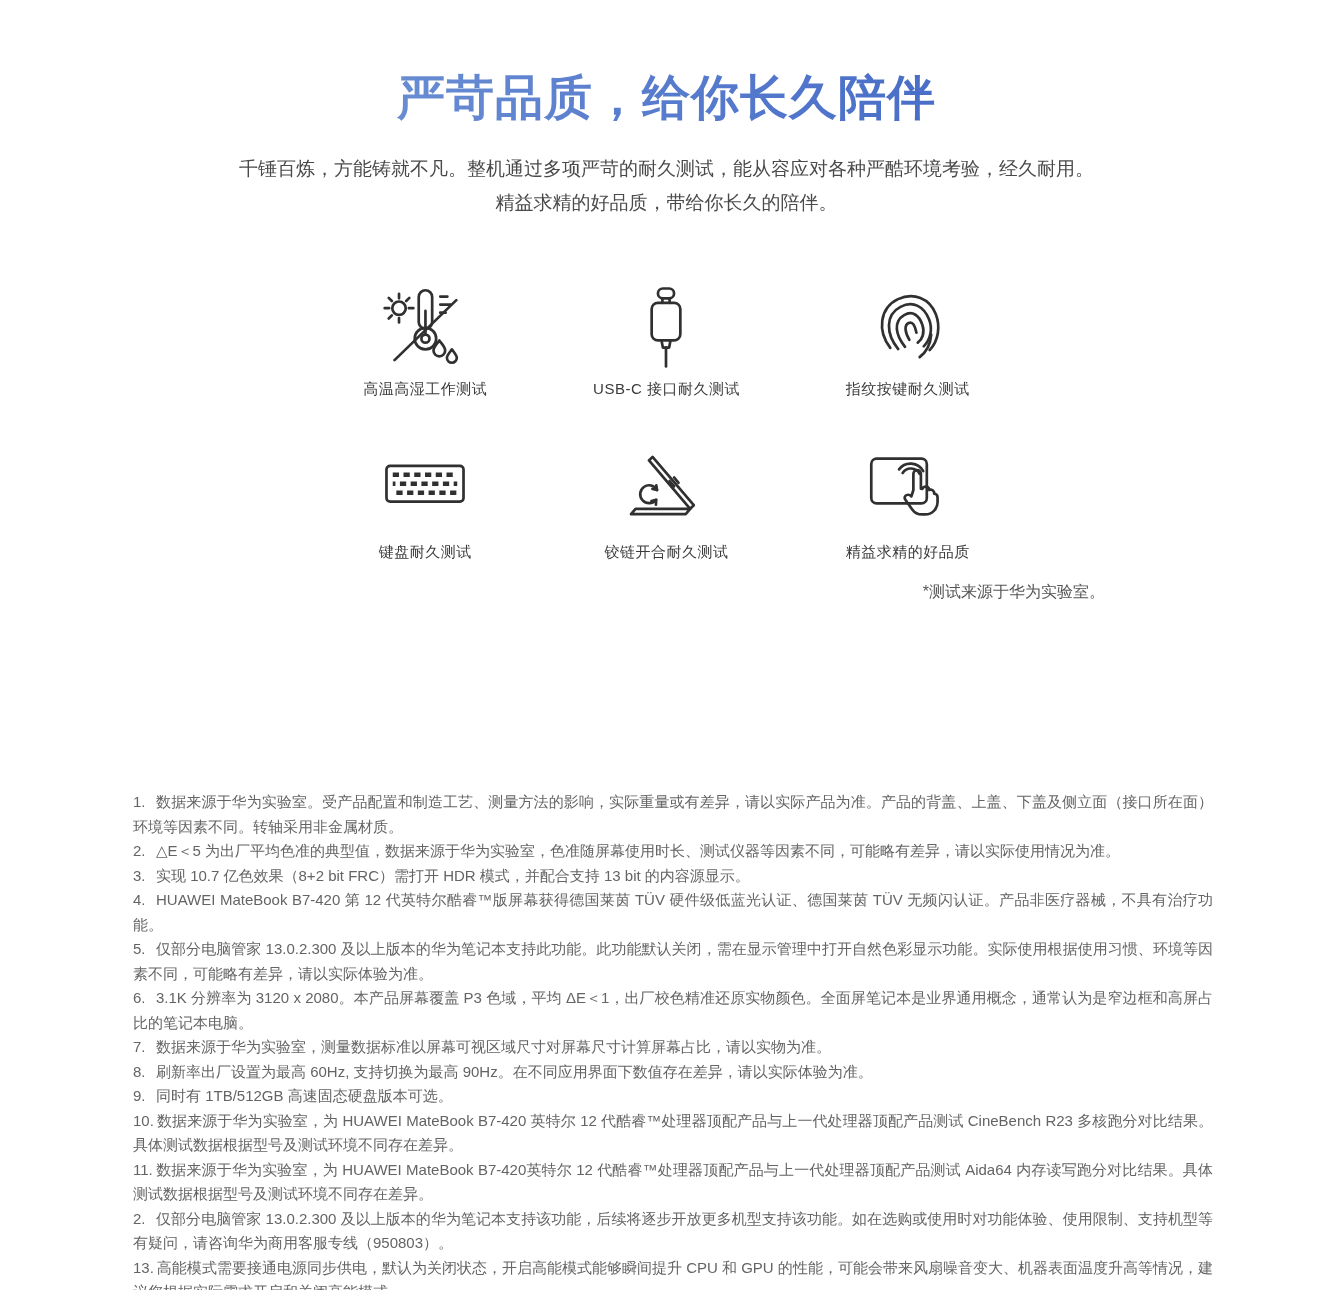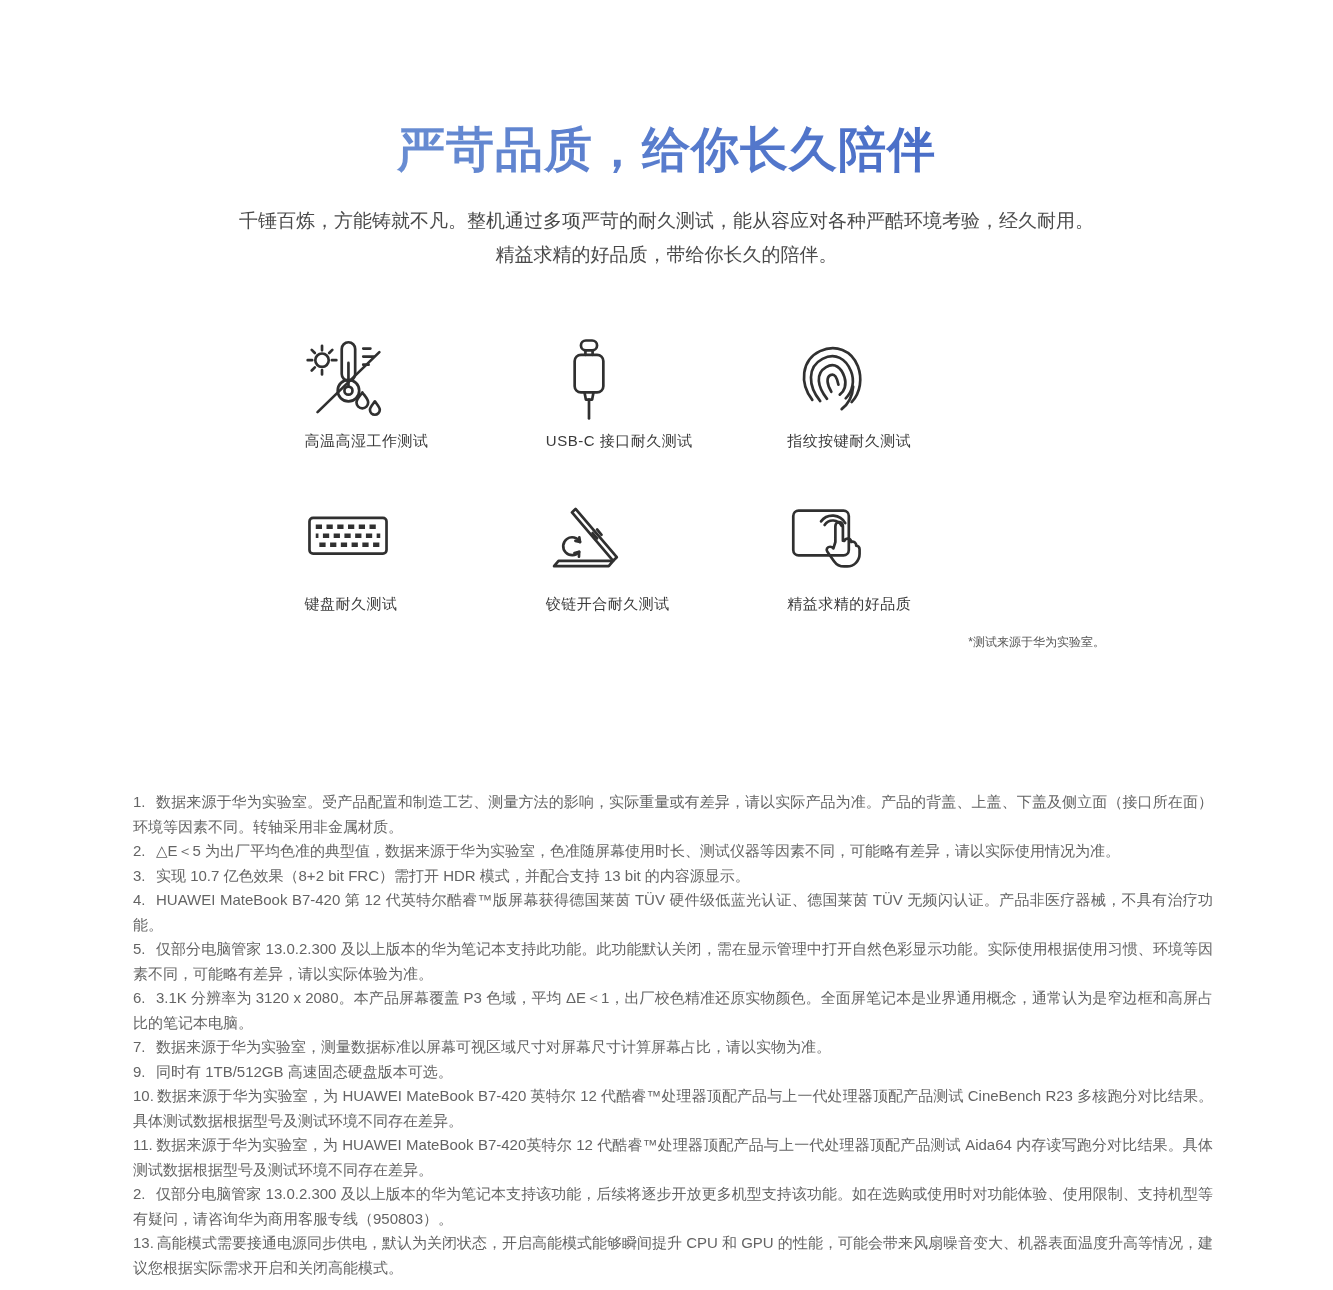--- a/index.html
+++ b/index.html
@@ -2,21 +2,21 @@
 <html><head>
 <meta charset="utf-8">
 <style>
   * { margin:0; padding:0; box-sizing:border-box; }
   html,body { width:1333px; height:1290px; background:#ffffff; overflow:hidden; }
   body {
     position:relative;
     font-family:"Liberation Sans","DejaVu Sans",sans-serif;
     -webkit-font-smoothing:antialiased;
   }
-  .hero { padding-top:120px; }
+  .hero { padding-top:68px; }
   .section-title {
     text-align:center;
     font-size:48px;
     font-weight:700;
     letter-spacing:1px;
     line-height:1.25;
     color:#3a5fc2;
     background:linear-gradient(90deg,#7ba0d8 8%,#5b7fce 45%,#3a5fc2 92%);
     -webkit-background-clip:text;
     background-clip:text;
@@ -29,29 +29,29 @@
     line-height:34px;
     color:#4a4a4a;
   }
   .tests {
     margin:64px auto 0;
     width:724px;
     display:grid;
     grid-template-columns:repeat(3,1fr);
     row-gap:48px;
   }
-  .test-item { display:flex; flex-direction:column; }
+  .test-item { display:flex; flex-direction:column; align-items:center; }
   .ticon { width:86px; height:86px; display:block; }
   .ticon * { vector-effect:none; }
   .tlabel { margin-top:10px; font-size:15px; color:#3a3a3a; letter-spacing:0.5px; }
   .lab-note {
     margin-top:20px;
     text-align:right;
     padding-right:228px;
-    font-size:12px;
+    font-size:16px;
     color:#555555;
   }
   .footnotes {
     position:absolute;
     left:133px;
     top:790px;
     width:1080px;
     list-style:none;
     font-size:15px;
     line-height:24.5px;
@@ -154,19 +154,20 @@
 </section>
 
 <ol class="footnotes">
   <li class="footnote-item"><span class="fnum">1.</span><span>数据来源于华为实验室。受产品配置和制造工艺、测量方法的影响，实际重量或有差异，请以实际产品为准。产品的背盖、上盖、下盖及侧立面（接口所在面）环境等因素不同。转轴采用非金属材质。</span></li>
   <li class="footnote-item"><span class="fnum">2.</span><span>△E＜5 为出厂平均色准的典型值，数据来源于华为实验室，色准随屏幕使用时长、测试仪器等因素不同，可能略有差异，请以实际使用情况为准。</span></li>
   <li class="footnote-item"><span class="fnum">3.</span><span>实现 10.7 亿色效果（8+2 bit FRC）需打开 HDR 模式，并配合支持 13 bit 的内容源显示。</span></li>
   <li class="footnote-item"><span class="fnum">4.</span><span>HUAWEI MateBook B7-420 第 12 代英特尔酷睿™版屏幕获得德国莱茵 TÜV 硬件级低蓝光认证、德国莱茵 TÜV 无频闪认证。产品非医疗器械，不具有治疗功能。</span></li>
   <li class="footnote-item"><span class="fnum">5.</span><span>仅部分电脑管家 13.0.2.300 及以上版本的华为笔记本支持此功能。此功能默认关闭，需在显示管理中打开自然色彩显示功能。实际使用根据使用习惯、环境等因素不同，可能略有差异，请以实际体验为准。</span></li>
   <li class="footnote-item"><span class="fnum">6.</span><span>3.1K 分辨率为 3120 x 2080。本产品屏幕覆盖 P3 色域，平均 ΔE＜1，出厂校色精准还原实物颜色。全面屏笔记本是业界通用概念，通常认为是窄边框和高屏占比的笔记本电脑。</span></li>
   <li class="footnote-item"><span class="fnum">7.</span><span>数据来源于华为实验室，测量数据标准以屏幕可视区域尺寸对屏幕尺寸计算屏幕占比，请以实物为准。</span></li>
+  <li class="footnote-item"><span class="fnum">8.</span><span>刷新率出厂设置为最高 60Hz, 支持切换为最高 90Hz。在不同应用界面下数值存在差异，请以实际体验为准。</span></li>
   <li class="footnote-item"><span class="fnum">9.</span><span>同时有 1TB/512GB 高速固态硬盘版本可选。</span></li>
   <li class="footnote-item"><span class="fnum">10.</span><span>数据来源于华为实验室，为 HUAWEI MateBook B7-420 英特尔 12 代酷睿™处理器顶配产品与上一代处理器顶配产品测试 CineBench R23 多核跑分对比结果。具体测试数据根据型号及测试环境不同存在差异。</span></li>
   <li class="footnote-item"><span class="fnum">11.</span><span>数据来源于华为实验室，为 HUAWEI MateBook B7-420英特尔 12 代酷睿™处理器顶配产品与上一代处理器顶配产品测试 Aida64 内存读写跑分对比结果。具体测试数据根据型号及测试环境不同存在差异。</span></li>
   <li class="footnote-item"><span class="fnum">2.</span><span>仅部分电脑管家 13.0.2.300 及以上版本的华为笔记本支持该功能，后续将逐步开放更多机型支持该功能。如在选购或使用时对功能体验、使用限制、支持机型等有疑问，请咨询华为商用客服专线（950803）。</span></li>
   <li class="footnote-item"><span class="fnum">13.</span><span>高能模式需要接通电源同步供电，默认为关闭状态，开启高能模式能够瞬间提升 CPU 和 GPU 的性能，可能会带来风扇噪音变大、机器表面温度升高等情况，建议您根据实际需求开启和关闭高能模式。</span></li>
 
 </ol>
 
 </body></html>

